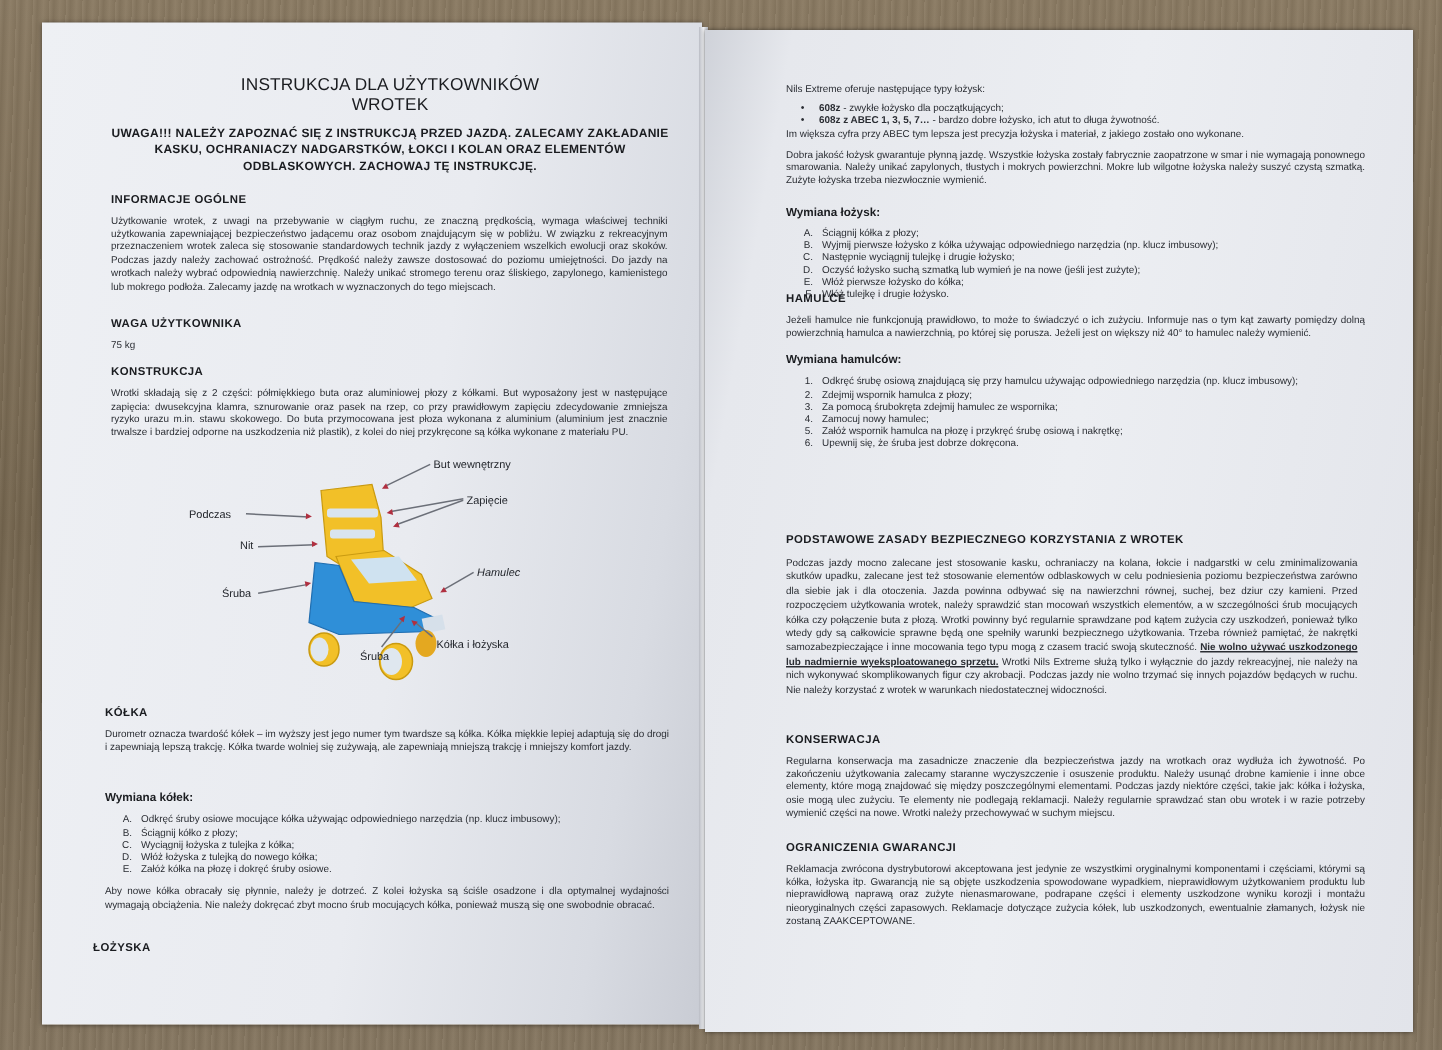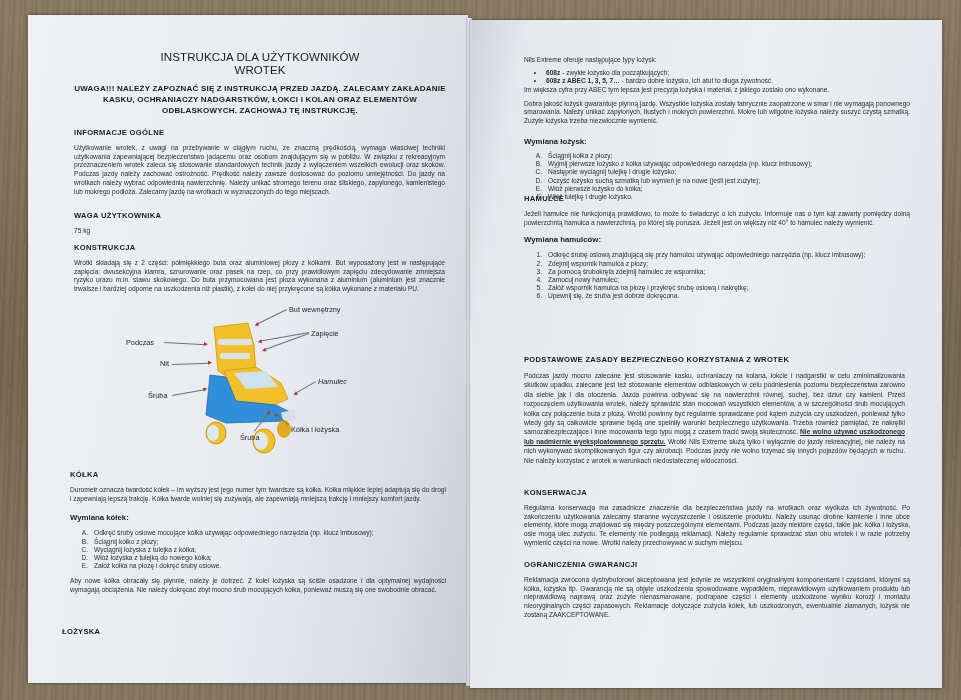--- a/index.html
+++ b/index.html
@@ -134,21 +134,21 @@
     <div class="arrow" style="left:66px; top:59px; width:38px; transform:rotate(-2deg);"></div>
     <div class="arrow" style="left:210px; top:77px; width:24px; transform:rotate(150deg);"></div>
     <div class="arrow" style="left:66px; top:90px; width:34px; transform:rotate(-10deg);"></div>
     <div class="arrow" style="left:148px; top:126px; width:24px; transform:rotate(-52deg);"></div>
     <div class="arrow" style="left:182px; top:120px; width:16px; transform:rotate(-140deg);"></div>
   </div>
 
   <div class="block" style="left:18px; top:455px; width:400px;">
     <div class="heading">KÓŁKA</div>
     <p class="para" style="margin-top:6px;">Durometr oznacza twardość kółek – im wyższy jest jego numer tym twardsze są kółka. Kółka miękkie lepiej adaptują się do drogi i zapewniają lepszą trakcję. Kółka twarde wolniej się zużywają, ale zapewniają mniejszą trakcję i mniejszy komfort jazdy.</p>
-    <div class="subheading" style="margin-top:10px;">Wymiana kółek:</div>
+    <div class="subheading" style="margin-top:24px;">Wymiana kółek:</div>
     <ol class="list" style="margin-top:6px; margin-left:8px;">
       <li>
           <span class="mk">A.</span>
           <span>Odkręć śruby osiowe mocujące kółka używając odpowiedniego narzędzia (np. klucz imbusowy);</span>
         </li>
       <li>
           <span class="mk">B.</span>
           <span>Ściągnij kółko z płozy;</span>
         </li>
       <li>

